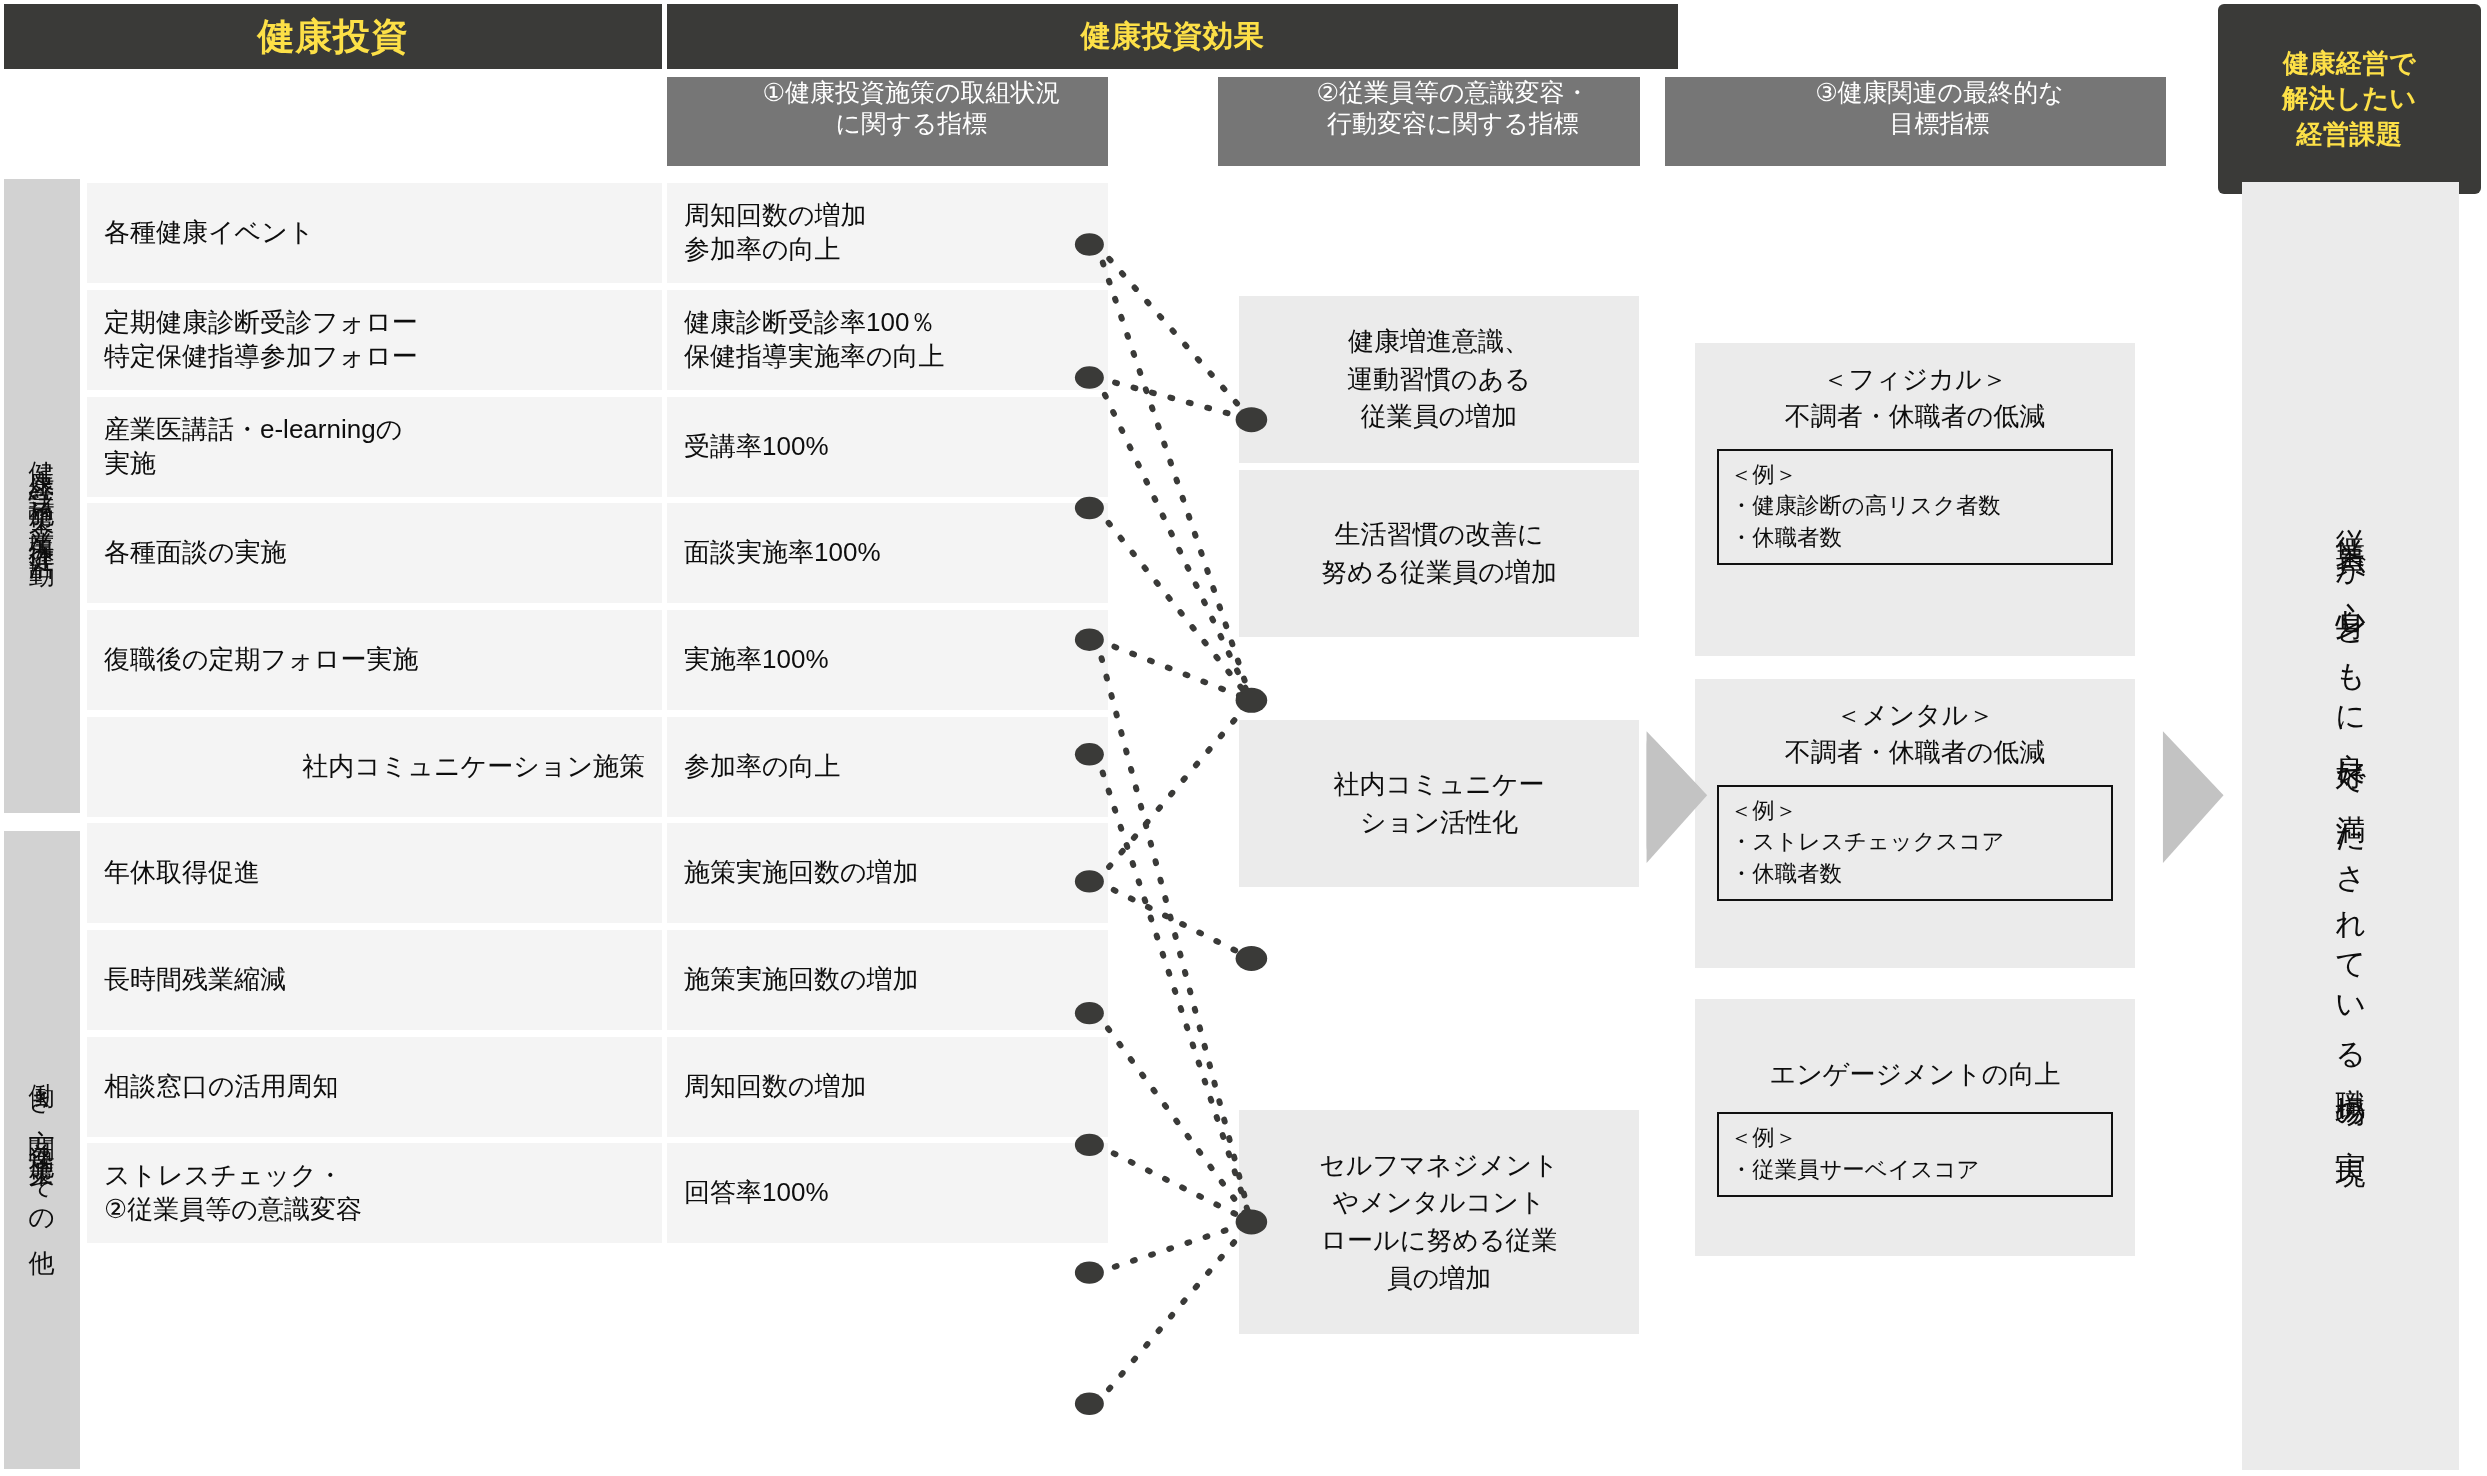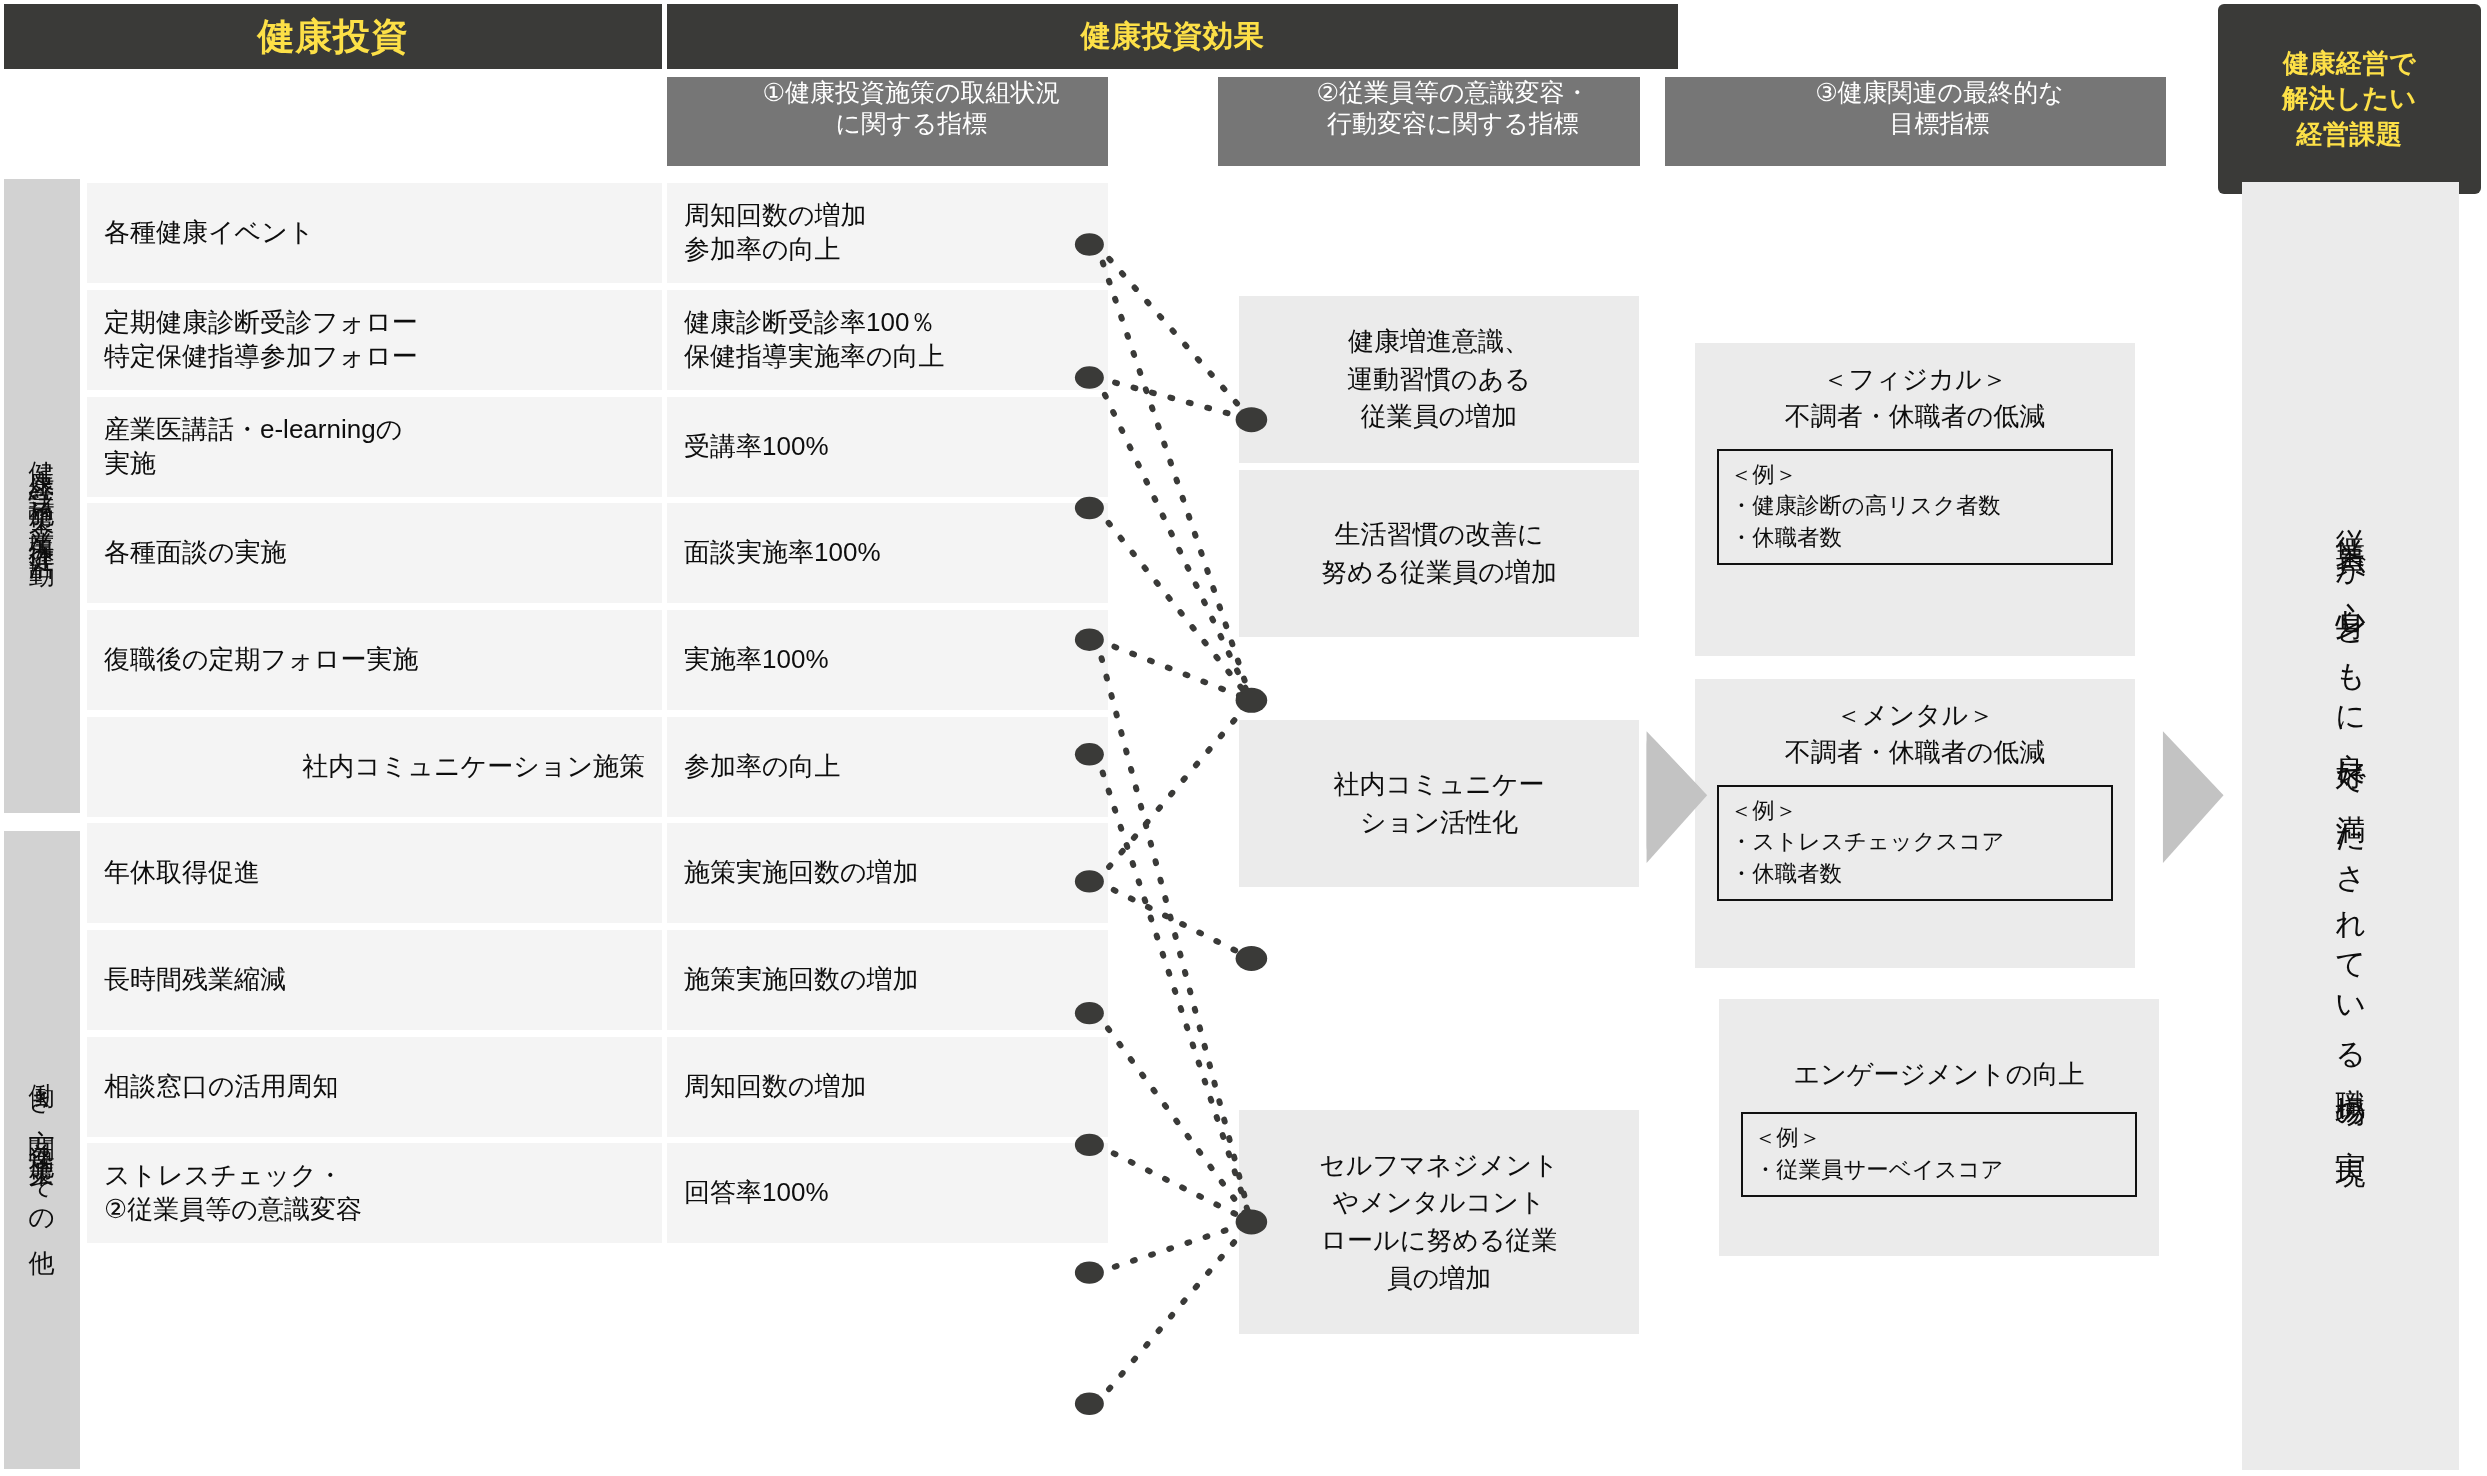--- a/index.html
+++ b/index.html
@@ -205,21 +205,21 @@
 
   <div class="panel cell-goal" style="left:1695px; top:679px; width:440px; height:289px; font-size:26px;">
     <div class="goal-title">＜メンタル＞
 不調者・休職者の低減</div>
     <div class="goal-spacer" style="height:14.5px;"></div>
     <div class="example-box" style="font-size:22.4px;">＜例＞
 ・ストレスチェックスコア
 ・休職者数</div>
   </div>
 
-  <div class="panel cell-goal" style="left:1695px; top:999px; width:440px; height:257px; font-size:26px; justify-content:flex-start; padding-top:57px;margin-left:24px;">
+  <div class="panel cell-goal" style="left:1695px; top:999px; width:440px; height:257px; font-size:26px; justify-content:flex-start; padding-top:57px;">
     <div class="goal-title">エンゲージメントの向上</div>
     <div class="goal-spacer" style="height:20px;"></div>
     <div class="example-box" style="font-size:22.4px;">＜例＞
 ・従業員サーベイスコア</div>
   </div>
 
   <div class="panel rightcol" style="left:2242px; top:182px; width:217px; height:1288px; font-size:30px;">
     <span>従業員が心身ともに良好で満たされている職場の実現</span>
   </div>
 

